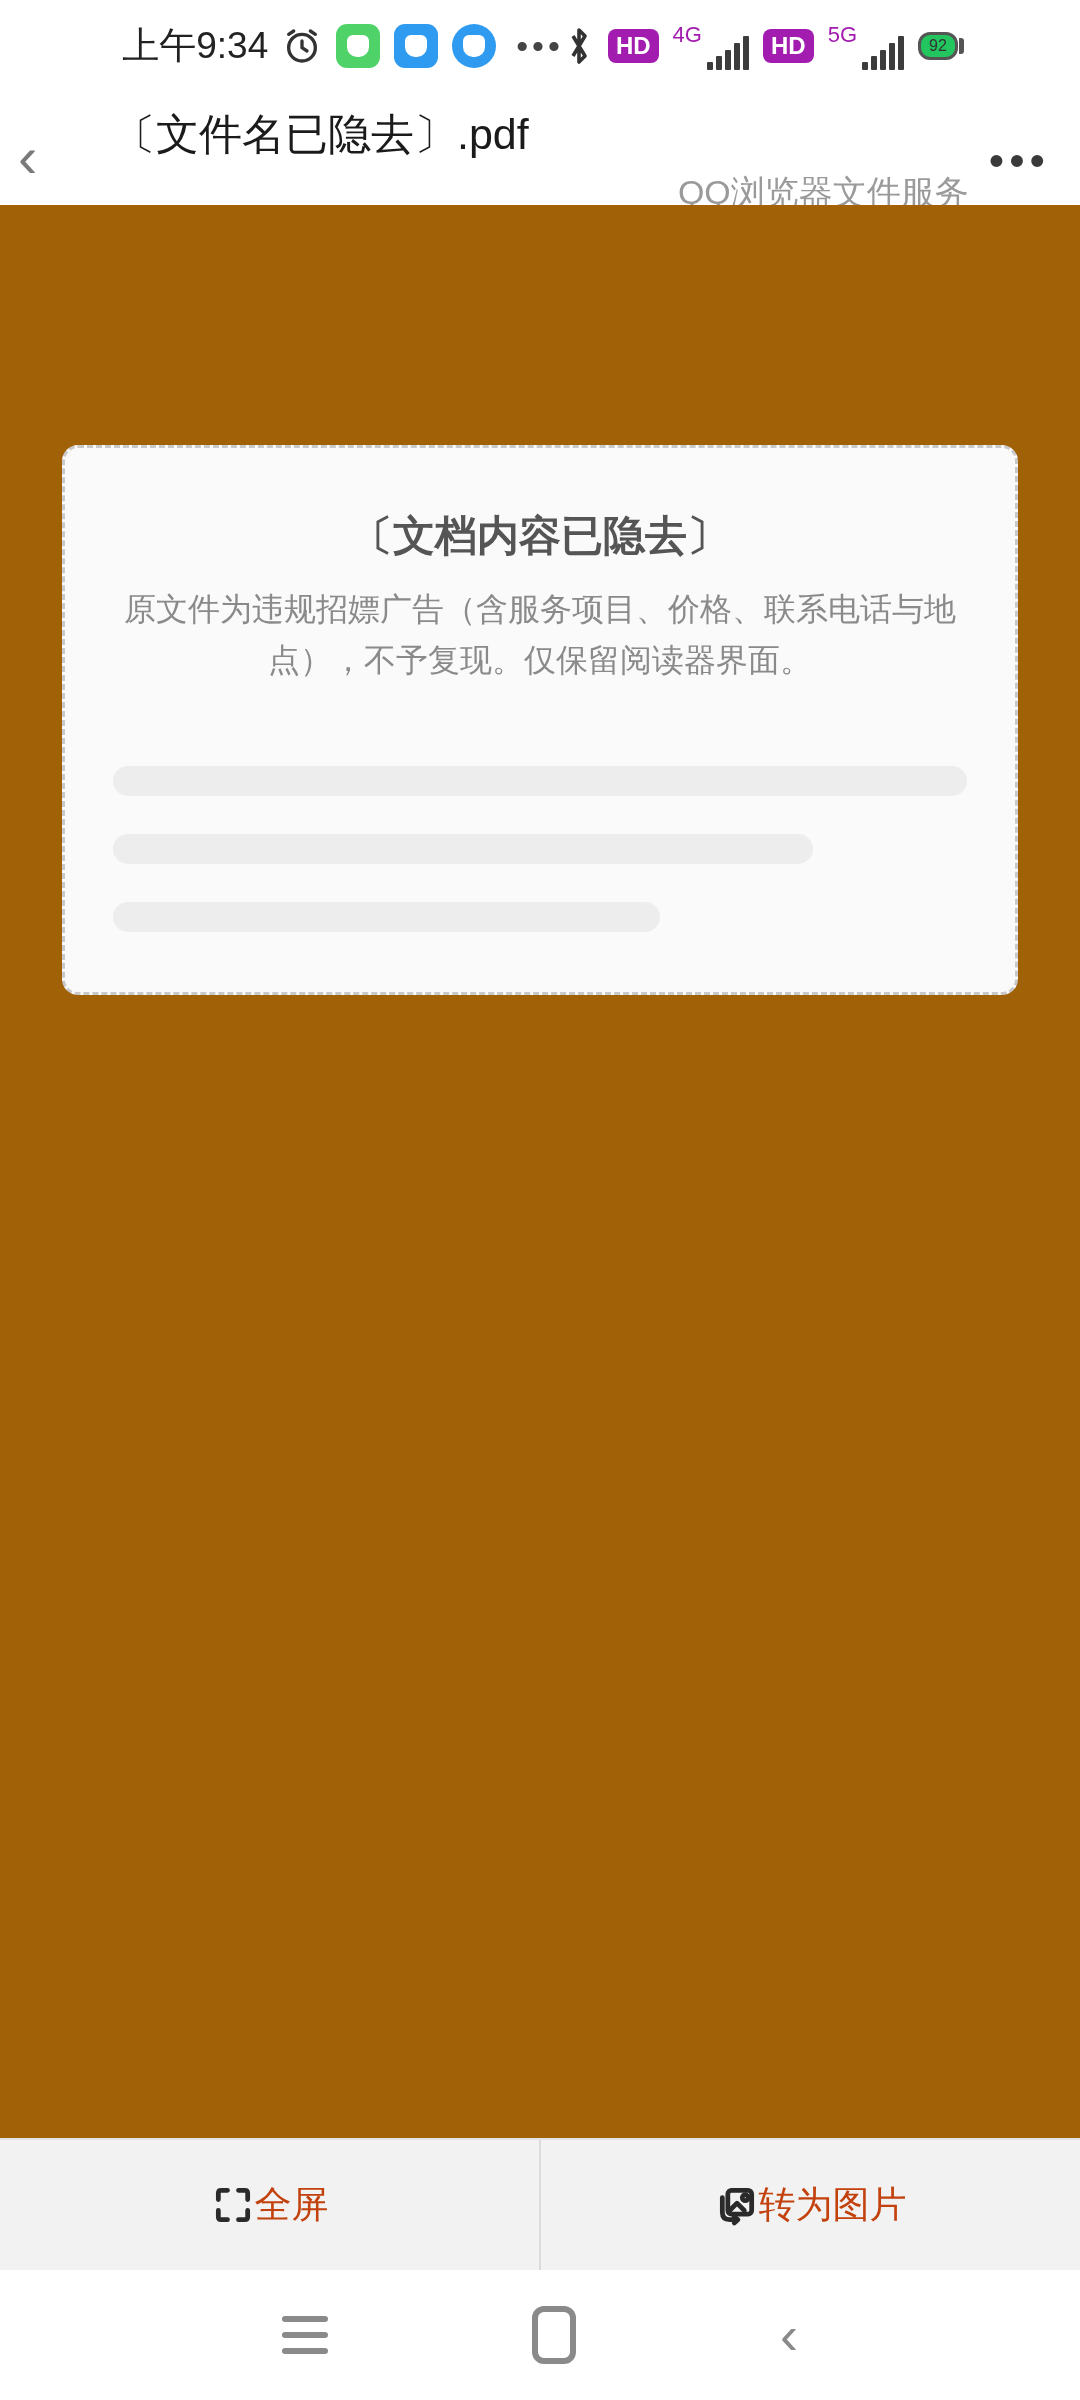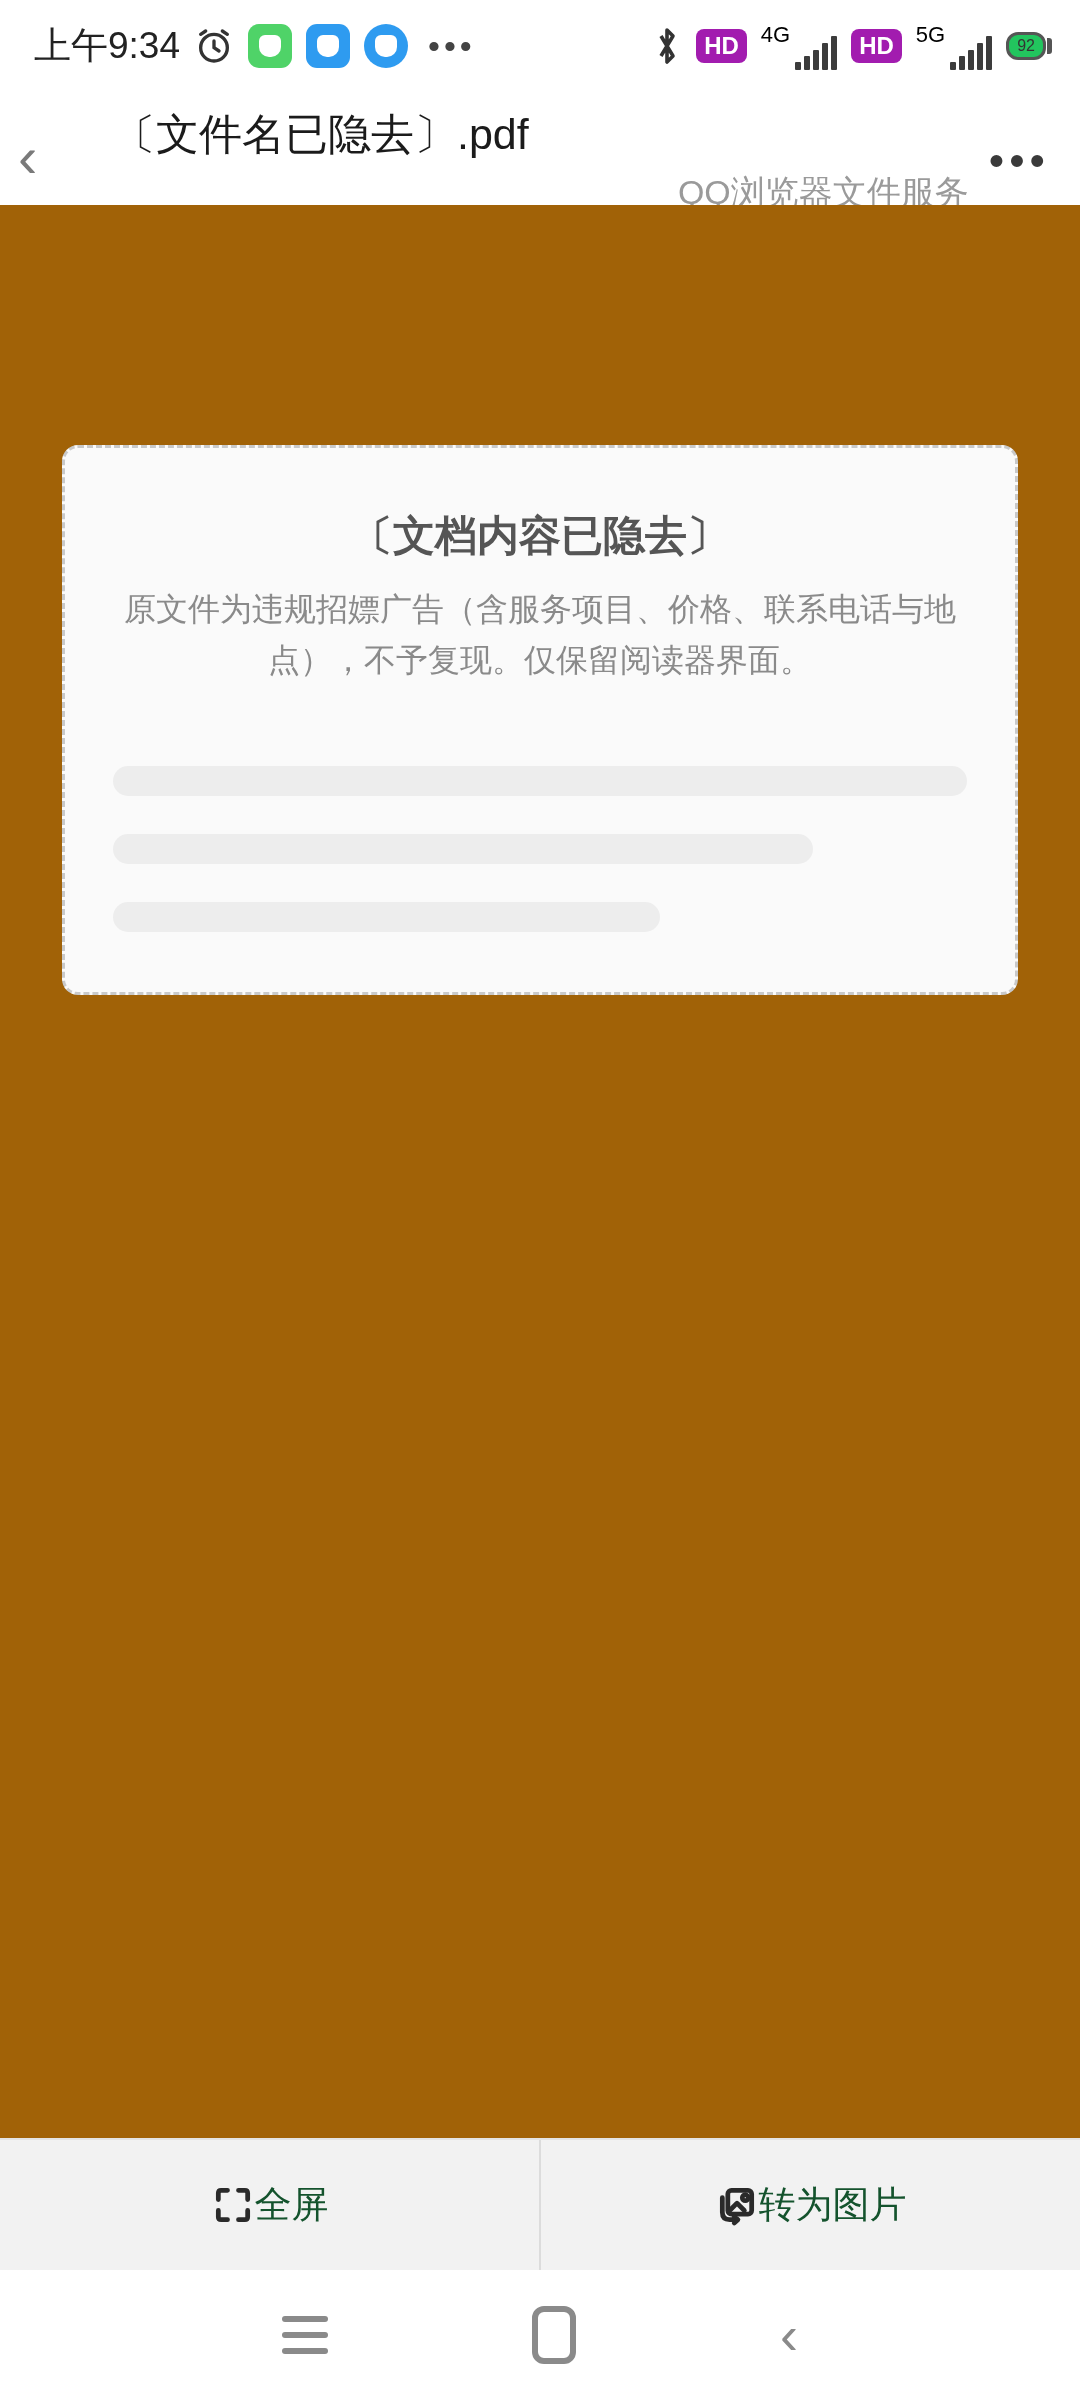--- a/index.html
+++ b/index.html
@@ -2,36 +2,36 @@
 <html><head>
 <meta charset="utf-8">
 <style>
   * { margin: 0; padding: 0; box-sizing: border-box; }
   html, body { font-family: "Liberation Sans", "DejaVu Sans", sans-serif; }
   body { width: 1080px; height: 2400px; background: #ffffff; position: relative; overflow: hidden; }
 
   
   .status-bar {
     height: 92px; display: flex; align-items: center;
-    justify-content: space-between; padding: 0 34px; background: #ffffff;
+    justify-content: center; padding: 0 34px; background: #ffffff;
   }
   .sb-left, .sb-right { display: flex; align-items: center; gap: 14px; }
   .sb-time { font-size: 37px; color: #222; font-weight: 400; }
   .sb-dots { font-size: 34px; color: #444; letter-spacing: 4px; margin-left: 6px; }
   .app-badge { width: 44px; height: 44px; border-radius: 11px; display: inline-block; }
   .badge-green  { background: #4fd368; }
   .badge-blue   { background: #2e9bf0; }
   .badge-circle { background: #2e9bf0; border-radius: 50%; }
   .badge-inner  { display: block; margin: 11px auto 0; width: 22px; height: 22px; background: #fff; border-radius: 6px 6px 10px 10px; }
   .hd-badge {
     background: #a21caf; color: #fff; font-size: 24px; font-weight: 700;
     border-radius: 8px; padding: 5px 8px; line-height: 1;
   }
   .net-group { display: flex; align-items: flex-end; gap: 3px; }
-  .net-label { font-size: 22px; color: #000000; margin-bottom: 22px; margin-right: 2px; }
+  .net-label { font-size: 22px; color: #a21caf; margin-bottom: 22px; margin-right: 2px; }
   .bars { display: flex; align-items: flex-end; gap: 3px; height: 34px; }
   .bars i { width: 6px; background: #3c3c3c; border-radius: 1px; display: block; }
   .battery {
     display: flex; align-items: center; border: 3px solid #555; border-radius: 12px;
     padding: 2px 8px; font-size: 16px; color: #333; background: #22c55e; position: relative;
   }
   .battery::after { content: ""; width: 5px; height: 16px; background: #555;
     border-radius: 0 3px 3px 0; position: absolute; right: -9px; top: 50%; transform: translateY(-50%); }
 
   
@@ -63,21 +63,21 @@
   .redact-lines span:nth-child(3) { width: 64%; }
 
   
   .toolbar {
     position: absolute; left: 0; right: 0; bottom: 130px; height: 132px;
     background: #f2f2f2; border-top: 2px solid #e4e4e4;
     display: flex; align-items: stretch;
   }
   .tool-btn {
     flex: 1; display: flex; align-items: center; justify-content: center; 
-    font-size: 37px; color: #14532d;
+    font-size: 37px; color: #c2410c;
   }
   .tool-btn + .tool-btn { border-left: 2px solid #dcdcdc; }
   .tool-icon { width: 44px; height: 44px; display: block; }
   .tool-icon path, .tool-icon rect, .tool-icon circle, .tool-icon polyline, .tool-icon line
     { stroke: #2a2a2a; stroke-width: 2.6; fill: none; stroke-linecap: round; stroke-linejoin: round; }
 
   
   .nav-bar {
     position: absolute; left: 0; right: 0; bottom: 0; height: 130px;
     background: #ffffff; display: flex; align-items: center; justify-content: space-around;

